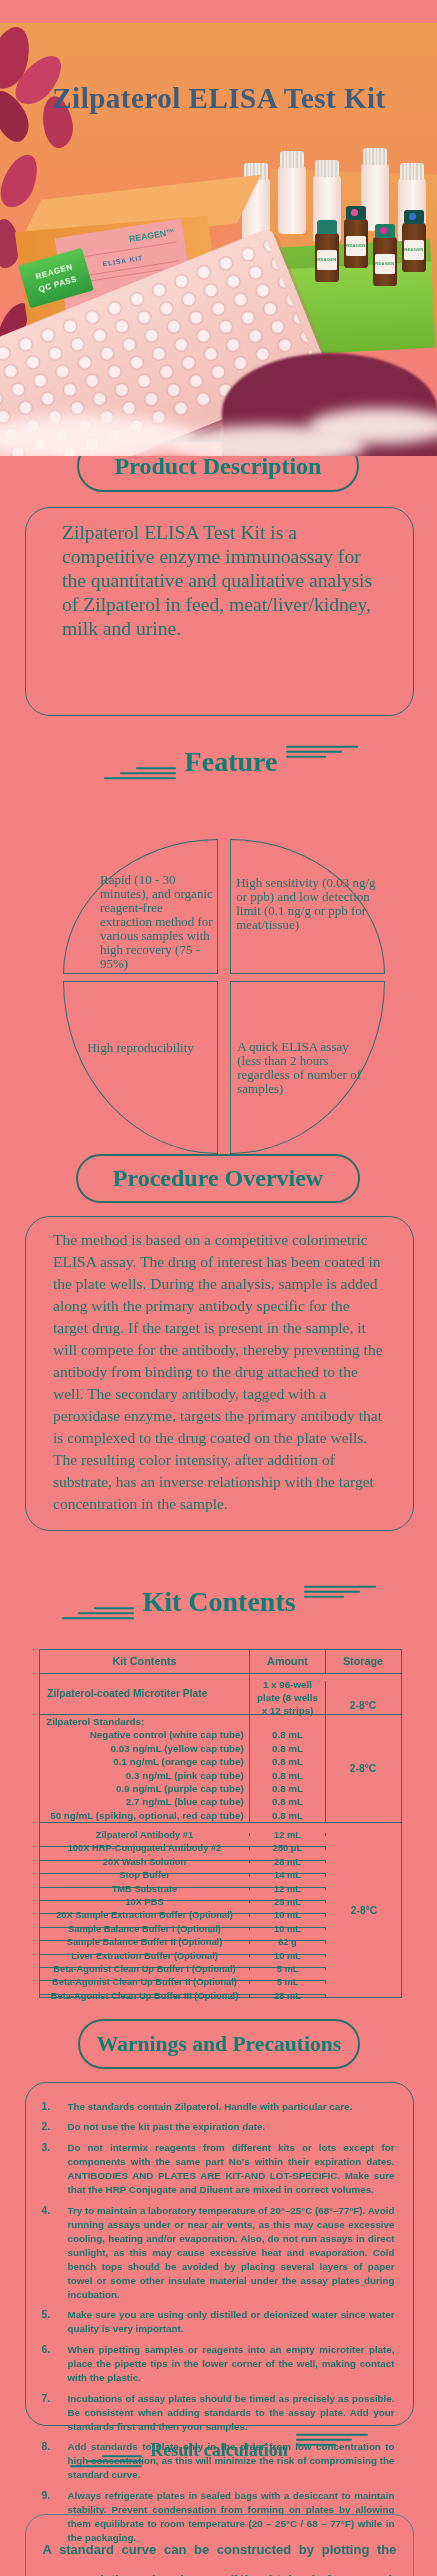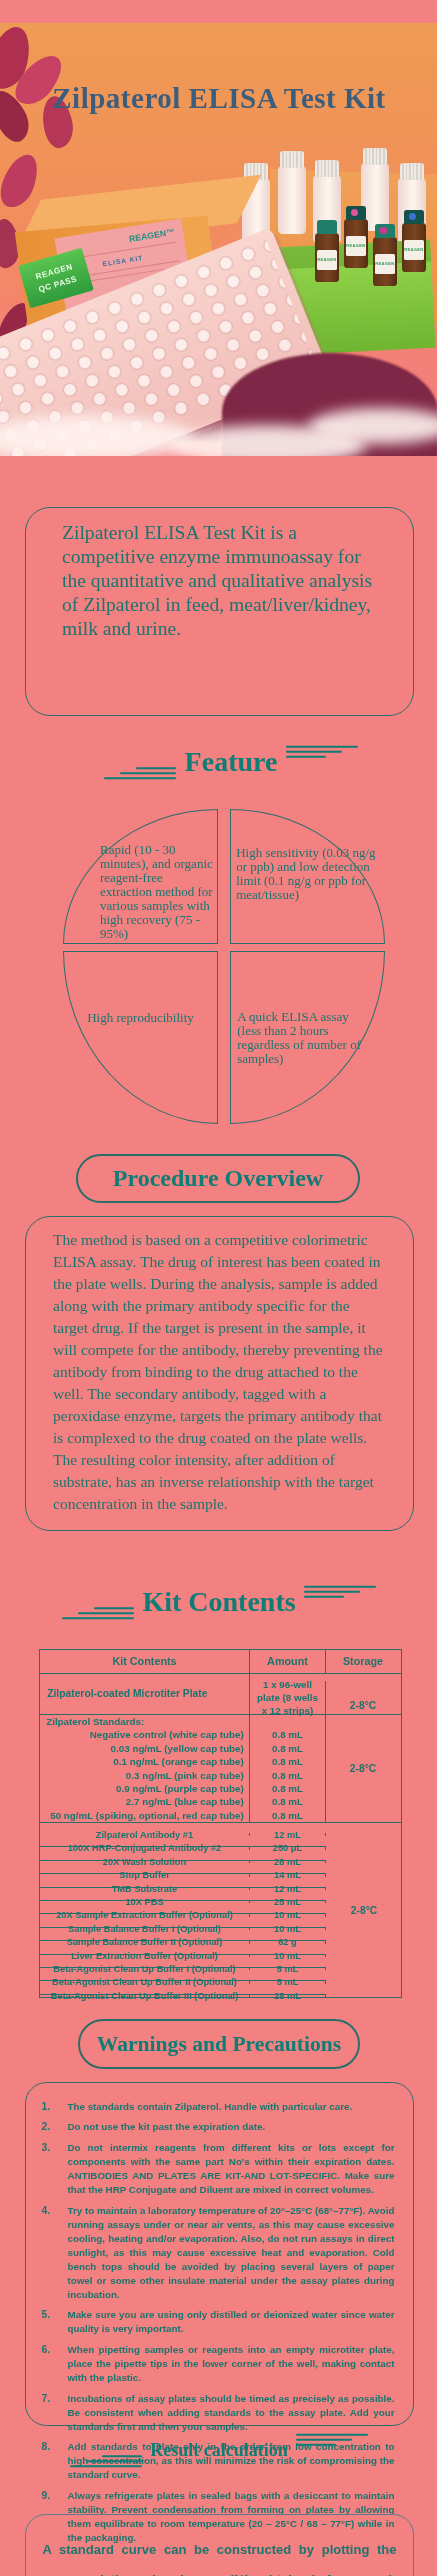--- a/index.html
+++ b/index.html
@@ -186,40 +186,43 @@
 
     <div class="mound" style="left:-36px;top:335px;width:134px;height:103px;background:#93355a;"></div>
     <div class="mound" style="left:77px;top:354px;width:77px;height:62px;background:#9c3153;"></div>
     <div class="mound" style="left:155px;top:361px;width:67px;height:57px;background:#8c2f4e;"></div>
     <div class="mound front" style="left:222px;top:330px;width:216px;height:118px;background:#7f2746;"></div>
     <div class="mist" style="left:-20.6px;top:392px;width:216px;height:46px;"></div>
     <div class="mist" style="left:170px;top:402px;width:196px;height:41px;"></div>
     <div class="mist" style="left:309px;top:385px;width:144px;height:36px;"></div>
   </div>
 
+  <div class="pill" style="left:77px;top:440px;width:282px;height:52px;font-size:24px;">
+    <span>Product Description</span>
+  </div>
 
   <div class="rbox" style="left:25px;top:507px;width:389px;height:209px;padding:13.4px 36px;font-size:19.6px;line-height:24px;">
     <p>Zilpaterol ELISA Test Kit is a competitive enzyme immunoassay for the quantitative and qualitative analysis of Zilpaterol in feed, meat/liver/kidney, milk and urine.</p>
   </div>
 
   <div class="deco-heading" style="top:748px;padding-left:24px;">
     <span class="deco left">
         <i></i>
         <i></i>
         <i></i>
       </span>
     <span class="h-text">Feature</span>
     <span class="deco right">
         <i></i>
         <i></i>
         <i></i>
       </span>
   </div>
 
-  <div style="position:absolute;left:63px;top:809px;width:322px;height:314px;">
+  <div style="position:absolute;left:63px;top:839px;width:322px;height:314px;">
     <div class="quad q-tl">
       <p>Rapid (10 - 30 minutes), and organic reagent-free extraction method for various samples with high recovery (75 - 95%)</p>
     </div>
     <div class="quad q-tr">
       <p>High sensitivity (0.03 ng/g or ppb) and low detection limit (0.1 ng/g or ppb for meat/tissue)</p>
     </div>
     <div class="quad q-bl">
       <p>High reproducibility</p>
     </div>
     <div class="quad q-br">

